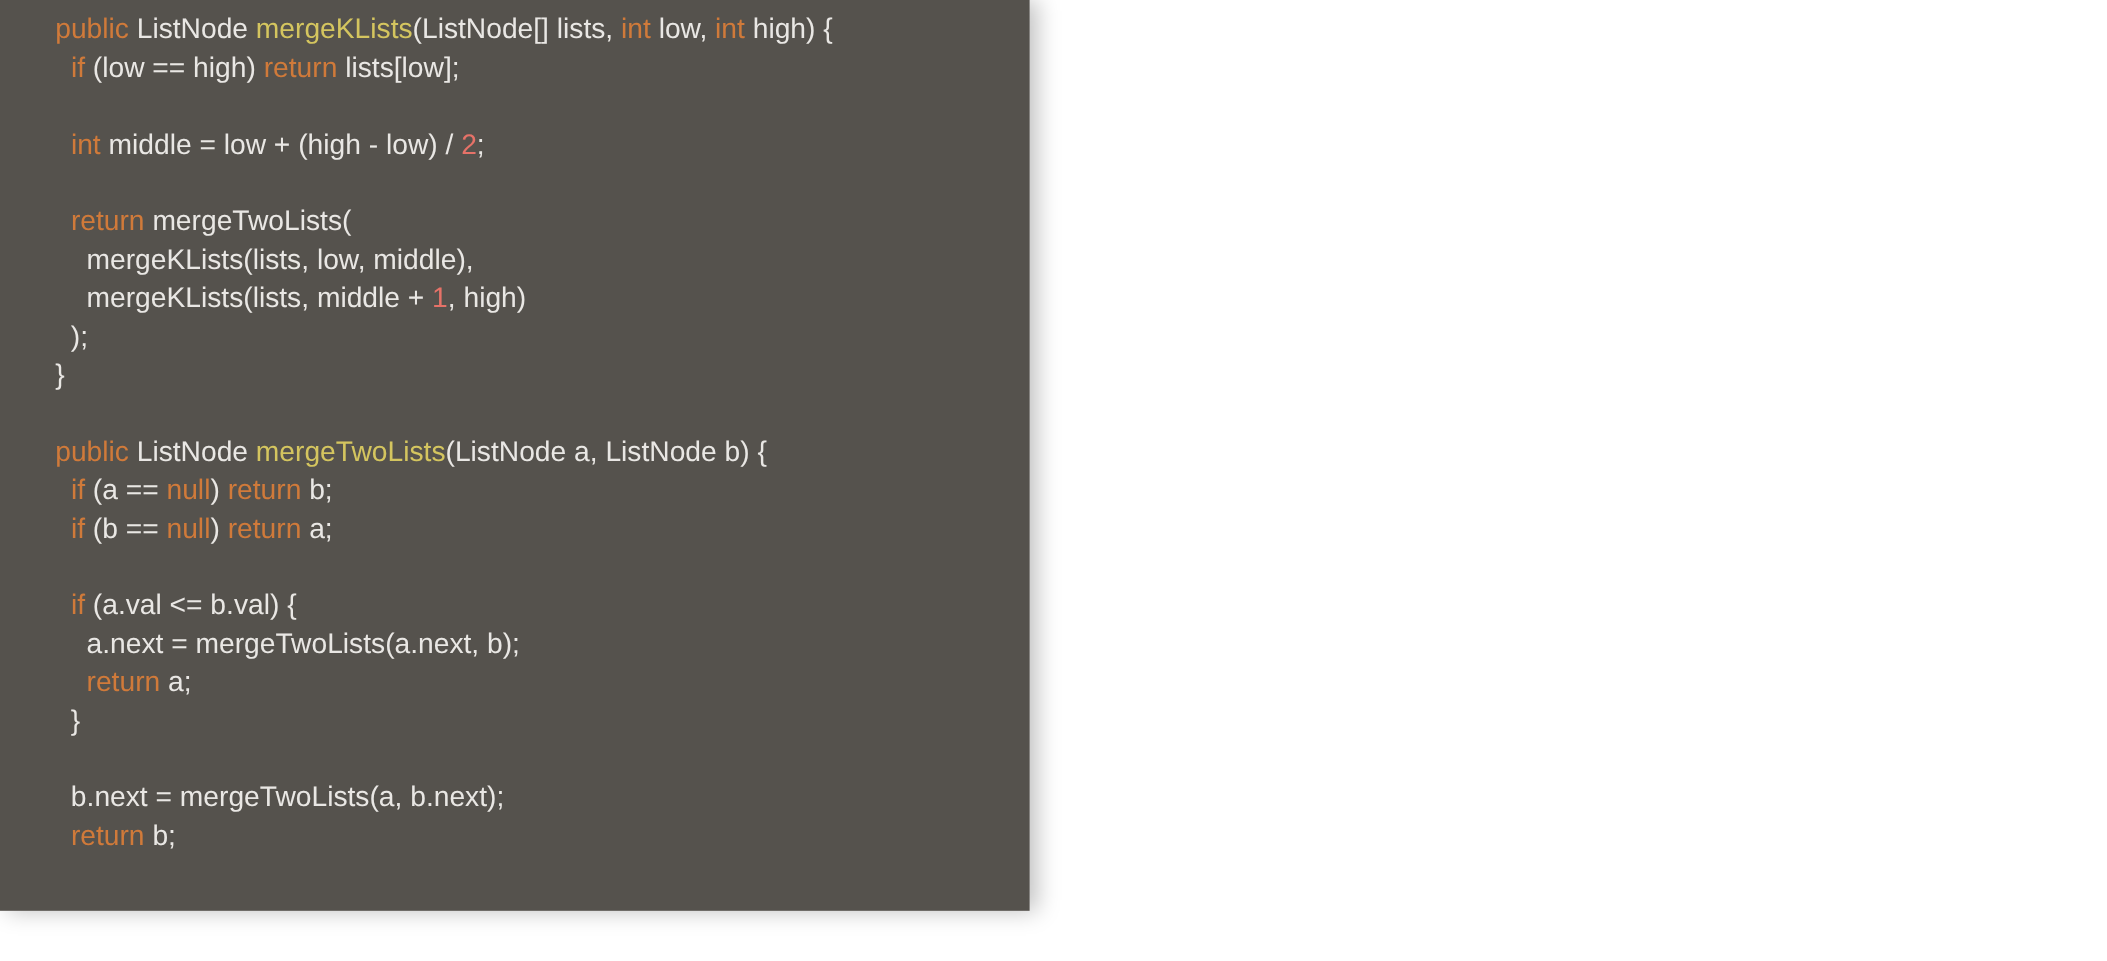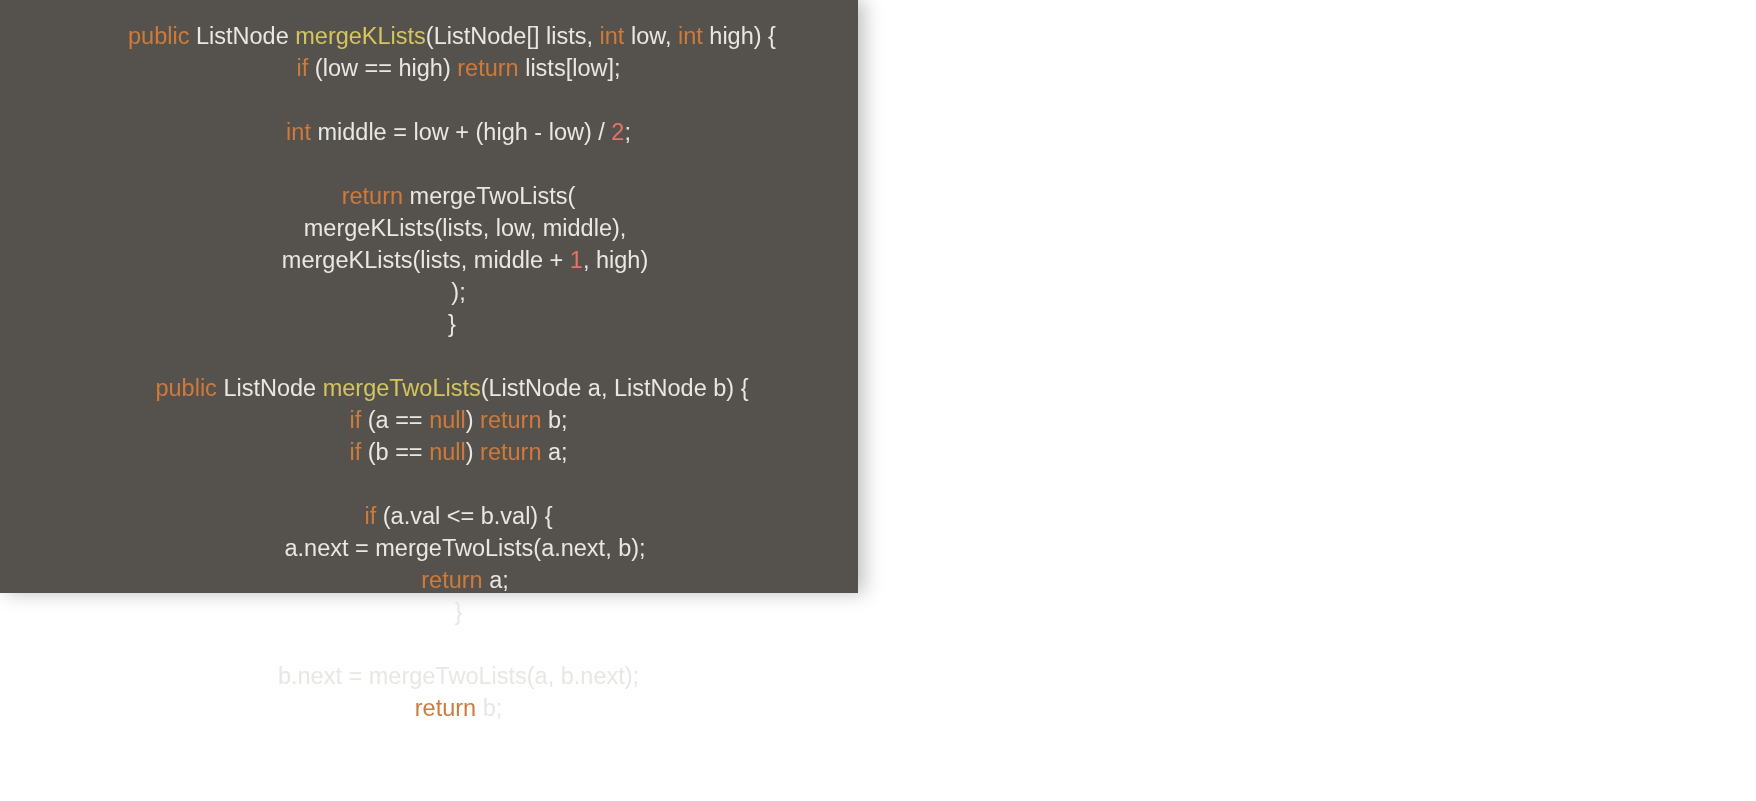--- a/index.html
+++ b/index.html
@@ -6,27 +6,26 @@
     margin: 0;
     padding: 0;
     width: 1756px;
     height: 801px;
     background: #ffffff;
     font-family: "Helvetica Neue", Helvetica, Arial, sans-serif;
     overflow: hidden;
   }
   .editor-pane {
     width: 858px;
-    height: 593px;
+    height: 759px;
     background: #55524d;
     box-shadow: 6px 0 18px rgba(0,0,0,0.25);
-    padding-top: 20px;
+    padding-top: 8px;
     padding-left: 46px;
     box-sizing: border-box;
-    text-align: center;
   }
   pre.code {
     margin: 0;
     font-family: "Helvetica Neue", Helvetica, Arial, sans-serif;
     font-size: 23.5px;
     line-height: 32px;
     color: #e9e7e4;
     white-space: pre;
     letter-spacing: 0px;
   }

